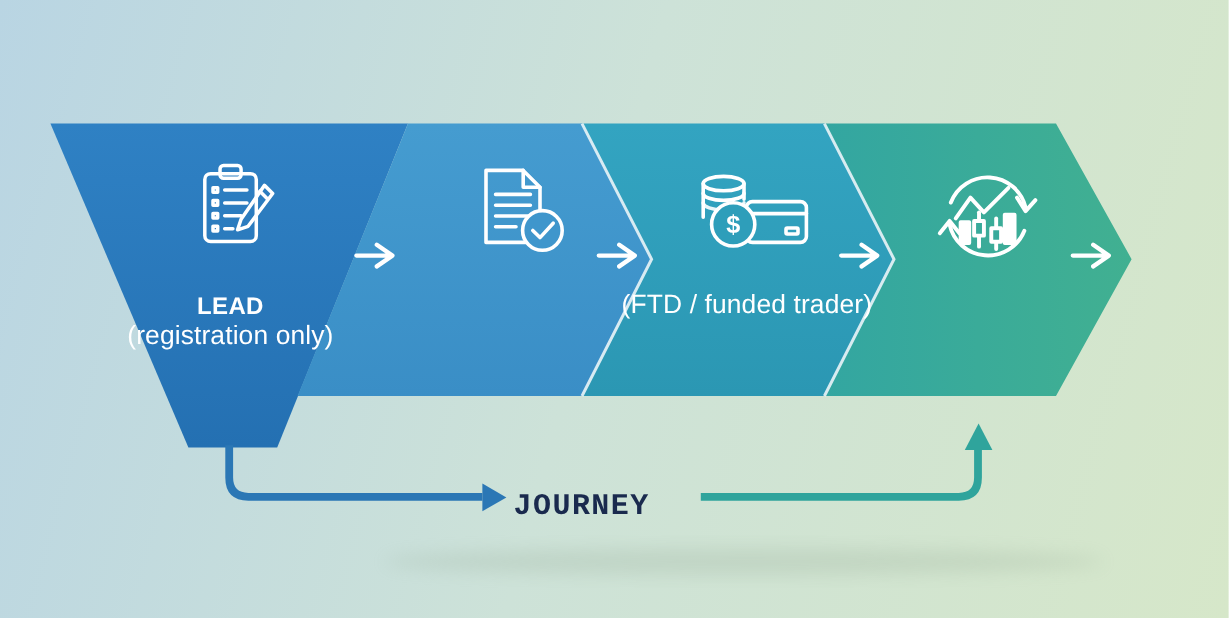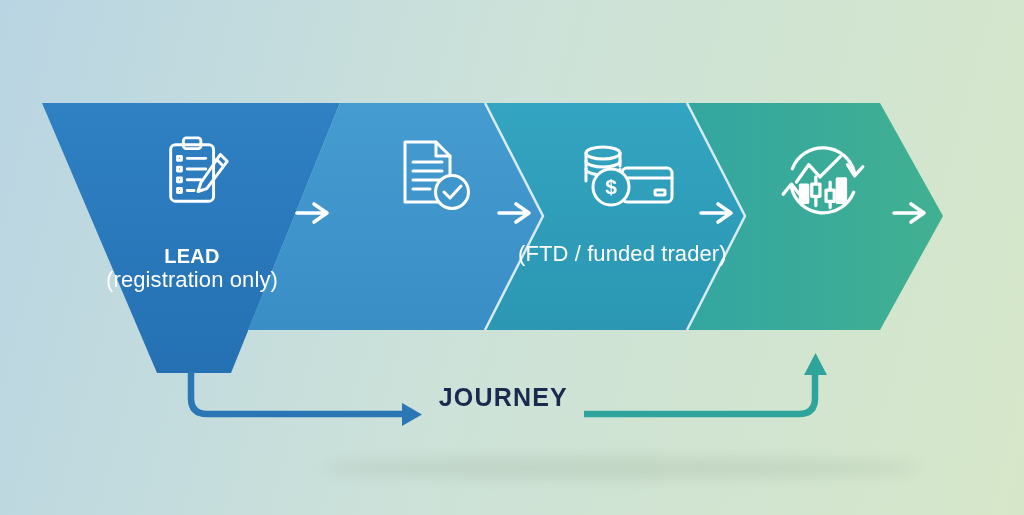--- a/index.html
+++ b/index.html
@@ -28,27 +28,28 @@
     font-size:22px;
     font-weight:400;
     letter-spacing:0.1px;
     line-height:22px;
     white-space:nowrap;
   }
   .flow-arrow{position:absolute;top:201px;}
   .icon{position:absolute;}
   .journey-label{
     position:absolute;
-    left:428px;top:383px;width:140px;
-    text-align:right;
+    left:428px;top:407px;width:140px;
+    text-align:left;
     font-size:25px;
     font-weight:700;
     letter-spacing:1.2px;
     color:#1a2a4e;
     white-space:nowrap;
+    font-family:Liberation Mono, monospace;
   }
 </style>
 </head>
 <body>
 
 <div class="canvas">
 
   <svg class="layer" width="1024" height="515" viewBox="0 0 1024 515">
     <defs>
       <linearGradient id="g1" x1="0" y1="0" x2="0" y2="1">

